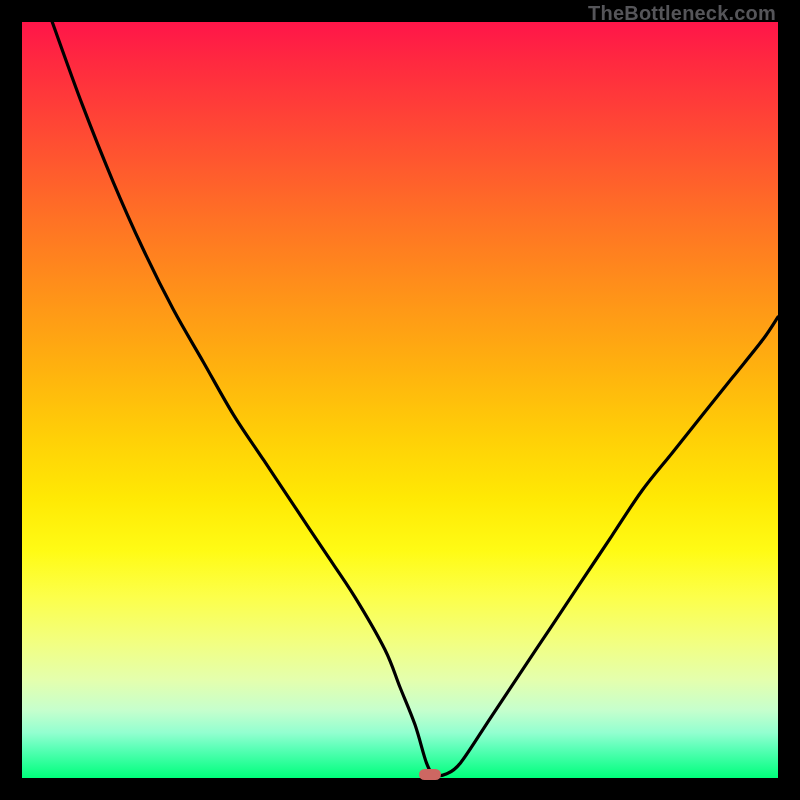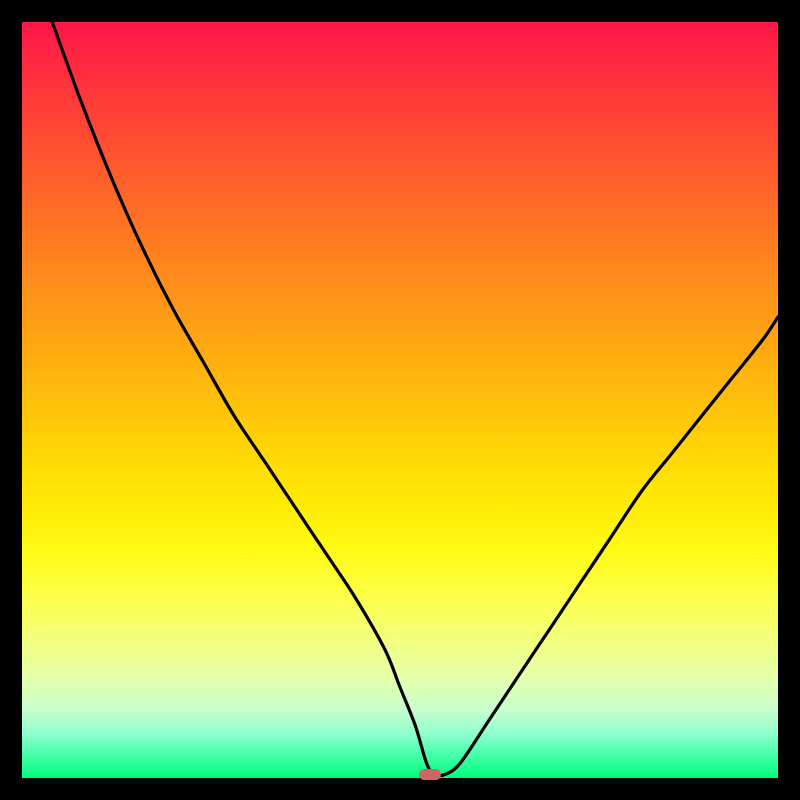--- a/index.html
+++ b/index.html
@@ -77,14 +77,15 @@
   <div class="plot-area">
 
     <svg class="curve" viewBox="0 0 756 756" preserveAspectRatio="none">
       <path id="curve-path" fill="none" stroke="#000000" stroke-width="3.2" stroke-linecap="round" stroke-linejoin="round" d="M 30.240000000000002 0 C 35.28 13.859999999999994, 50.400000000000006 56.699999999999974, 60.480000000000004 83.15999999999997 C 70.56 109.61999999999996, 80.64 134.81999999999996, 90.72 158.76 C 100.8 182.70000000000002, 110.88000000000001 205.38000000000005, 120.96000000000001 226.80000000000007 C 131.04000000000002 248.22000000000008, 141.12 268.38000000000005, 151.20000000000002 287.28000000000003 C 161.28000000000003 306.18, 171.36 322.56, 181.44 340.2 C 191.51999999999998 357.84, 201.6 376.74, 211.68 393.12 C 221.76000000000002 409.5, 231.84000000000003 423.36, 241.92000000000002 438.48 C 252 453.6, 262.08 468.72, 272.15999999999997 483.84000000000003 C 282.23999999999995 498.96000000000004, 292.32000000000005 514.08, 302.40000000000003 529.2 C 312.48 544.32, 322.56 558.18, 332.64 574.56 C 342.71999999999997 590.9399999999999, 355.32 612.36, 362.88 627.48 C 370.44 642.6, 372.96 652.68, 378 665.28 C 383.04 677.88, 388.71 690.48, 393.12 703.08 C 397.53000000000003 715.6800000000001, 401.31000000000006 732.69, 404.46000000000004 740.88 C 407.61 749.0699999999999, 408.87000000000006 750.33, 412.02000000000004 752.22 C 415.17 754.11, 418.95000000000005 754.11, 423.36 752.22 C 427.77 750.33, 430.91999999999996 750.33, 438.47999999999996 740.88 C 446.03999999999996 731.43, 458.64 710.64, 468.71999999999997 695.52 C 478.79999999999995 680.4, 488.88000000000005 665.28, 498.96000000000004 650.16 C 509.04 635.04, 519.1199999999999 619.92, 529.1999999999999 604.8 C 539.28 589.68, 549.3599999999999 574.5600000000001, 559.4399999999999 559.44 C 569.52 544.32, 579.6 529.1999999999999, 589.6800000000001 514.0799999999999 C 599.7600000000001 498.9599999999999, 609.8399999999999 482.5799999999999, 619.92 468.71999999999997 C 630 454.86, 640.0799999999999 443.52, 650.16 430.92 C 660.24 418.32000000000005, 670.3199999999999 405.72, 680.4 393.12 C 690.48 380.52, 700.56 367.91999999999996, 710.64 355.32 C 720.72 342.72, 733.3199999999999 327.6, 740.88 317.52000000000004 C 748.44 307.44000000000005, 753.48 298.62, 756 294.84000000000003"></path>
     </svg>
 
     <div class="marker" id="marker" style="left: 397.24px; top: 747.22px; background: rgb(205, 103, 98);"></div>
 
   </div>
 
+  <div class="attribution">TheBottleneck.com</div>
 
 </div>
 
 </body></html>

